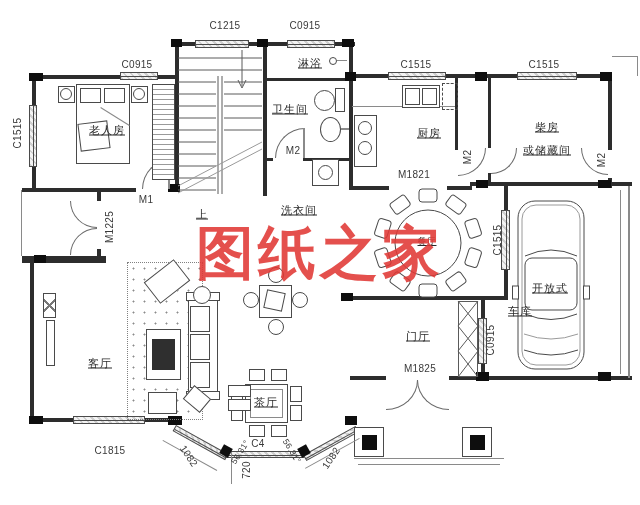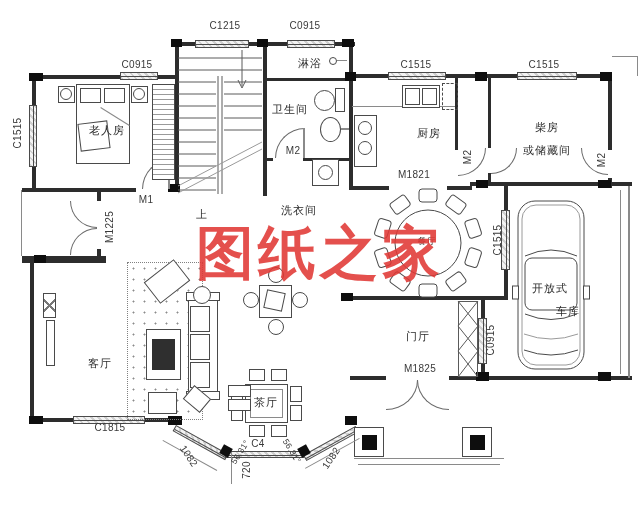--- a/index.html
+++ b/index.html
@@ -21,21 +21,21 @@
   .win.h::after{content:"";position:absolute;left:0;right:0;top:50%;height:1px;background:#4a4a4a;}
   .win.v::after{content:"";position:absolute;top:0;bottom:0;left:50%;width:1px;background:#4a4a4a;}
   
   .arc{position:absolute;border:1px solid #6a6a6a;background:none;}
   .arc.tl{border-right:none;border-bottom:none;border-top-left-radius:100%;}
   .arc.bl{border-right:none;border-top:none;border-bottom-left-radius:100%;}
   .arc.br{border-left:none;border-top:none;border-bottom-right-radius:100%;}
   
   .lbl{position:absolute;transform:translate(-50%,-50%);white-space:nowrap;
        font-size:10px;color:#3a3a3a;letter-spacing:.3px;}
-  .cn{font-size:11px;color:#2b2b2b;letter-spacing:1px;}
+  .cn{font-size:11px;color:#2b2b2b;letter-spacing:1px;text-decoration:underline;}
   .sm{font-size:8.5px;}
   .rot90{transform:translate(-50%,-50%) rotate(-90deg);}
   .rotP56{transform:translate(-50%,-50%) rotate(56deg);}
   .rotM56{transform:translate(-50%,-50%) rotate(-56deg);}
   .rotP58{transform:translate(-50%,-50%) rotate(58deg);}
   .rotM58{transform:translate(-50%,-50%) rotate(-58deg);}
   .wm{position:absolute;left:320px;top:254px;transform:translate(-50%,-50%);
       font-family:"DejaVu Serif","Liberation Serif",serif;font-weight:bold;
       font-size:58px;letter-spacing:4px;color:rgba(224,56,52,.88);white-space:nowrap;z-index:40;}
   .rug{position:absolute;border:1px dotted #808080;
@@ -261,36 +261,36 @@
   <div class="wm">图纸之家</div>
 
   <div class="lbl z" style="left:225px;top:25px">C1215</div>
   <div class="lbl z" style="left:305px;top:25px">C0915</div>
   <div class="lbl z" style="left:137px;top:64px">C0915</div>
   <div class="lbl z" style="left:416px;top:64px">C1515</div>
   <div class="lbl z" style="left:544px;top:64px">C1515</div>
   <div class="lbl rot90 z" style="left:17px;top:133px">C1515</div>
   <div class="lbl rot90 z" style="left:497px;top:240px">C1515</div>
   <div class="lbl rot90 z" style="left:490px;top:340px">C0915</div>
-  <div class="lbl z" style="left:110px;top:427px">C1815</div>
+  <div class="lbl z" style="left:110px;top:450px">C1815</div>
   <div class="lbl z" style="left:258px;top:443px">C4</div>
 
   <div class="lbl cn z" style="left:107px;top:130px">老人房</div>
   <div class="lbl cn z" style="left:310px;top:63px">淋浴</div>
   <div class="lbl cn z" style="left:290px;top:109px">卫生间</div>
   <div class="lbl cn z" style="left:299px;top:210px">洗衣间</div>
   <div class="lbl cn z" style="left:429px;top:133px">厨房</div>
   <div class="lbl cn z" style="left:547px;top:127px">柴房</div>
   <div class="lbl cn z" style="left:547px;top:150px">或储藏间</div>
   <div class="lbl cn sm z" style="left:427px;top:242px">餐厅</div>
   <div class="lbl cn z" style="left:100px;top:363px">客厅</div>
   <div class="lbl cn z" style="left:418px;top:336px">门厅</div>
   <div class="lbl cn z" style="left:266px;top:402px">茶厅</div>
   <div class="lbl cn z" style="left:550px;top:288px">开放式</div>
-  <div class="lbl cn z" style="left:568px;top:311px">车库</div>
+  <div class="lbl cn z" style="left:520px;top:311px">车库</div>
   <div class="lbl cn z" style="left:202px;top:214px">上</div>
 
   <div class="lbl z" style="left:146px;top:199px">M1</div>
   <div class="lbl rot90 z" style="left:109px;top:227px">M1225</div>
   <div class="lbl z" style="left:414px;top:174px">M1821</div>
   <div class="lbl z" style="left:420px;top:368px">M1825</div>
   <div class="lbl z" style="left:293px;top:150px">M2</div>
   <div class="lbl rot90 z" style="left:467px;top:157px">M2</div>
   <div class="lbl rot90 z" style="left:601px;top:160px">M2</div>
 

